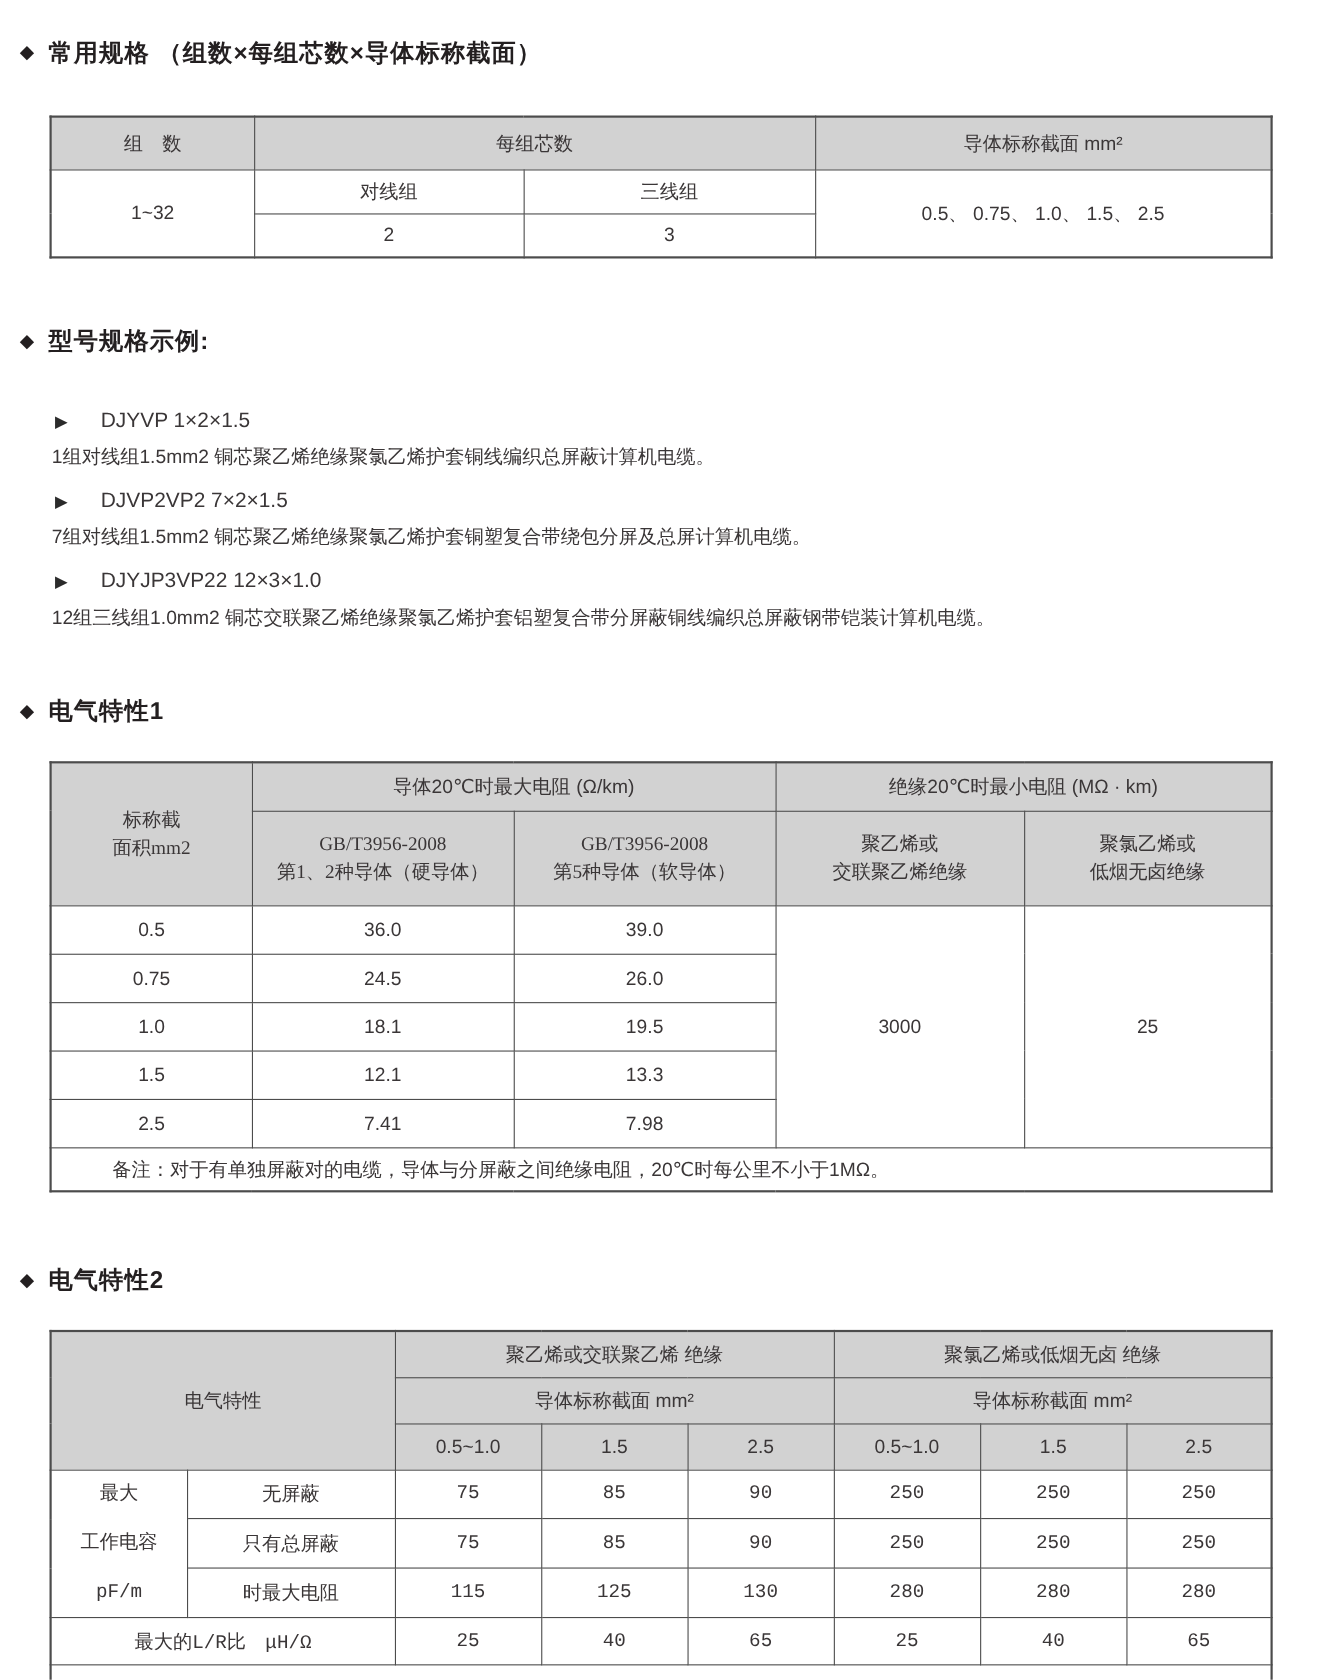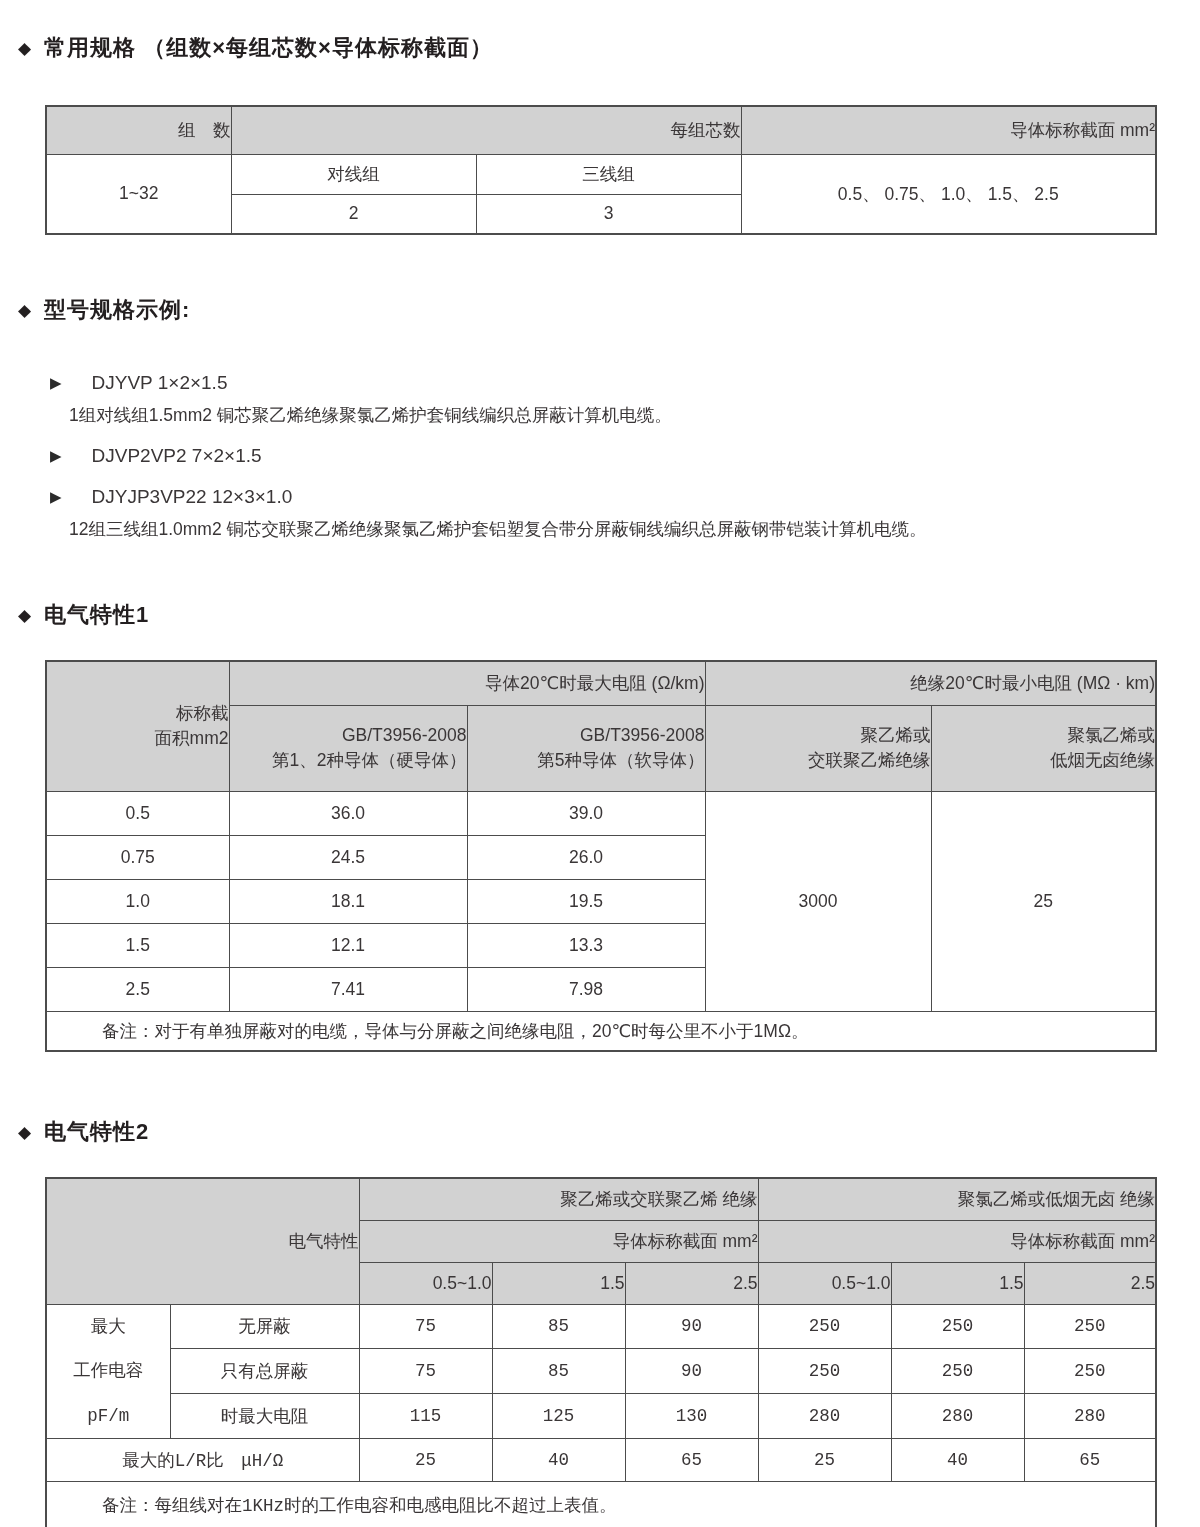--- a/index.html
+++ b/index.html
@@ -32,24 +32,24 @@
     width: 1110px;
     table-layout: fixed;
     font-size: 17.5px;
     color: #3a3637;
   }
   table, th, td { border: 1.6px solid #4c4c4c; }
   table { border-width: 2px; }
   th {
     background: #d2d2d2;
     font-weight: normal;
-    text-align: right;
+    text-align: center;
   }
   td { text-align: center; background: #ffffff; }
-  .two-line span { display: block; line-height: 1.45; }
+  .two-line span { display: block; line-height: 1.45; font-family: Liberation Serif, serif; }
   .note-cell {
     text-align: left;
     padding-left: 55px;
     font-size: 17.5px;
   }
   
   .t1 th { height: 48px; }
   .t1 td { height: 40px; }
   .t1 { margin-top: 42px; }
   
@@ -62,21 +62,21 @@
     font-size: 19px;
     color: #3a3637;
     height: 32px;
   }
   .tri {
     font-size: 15px;
     color: #2b2b2b;
     margin-right: 30px;
   }
   .desc-line {
-    padding-left: 69px;
+    padding-left: 47px;
     font-size: 17.5px;
     color: #3a3637;
     height: 32px;
     display: flex;
     align-items: center;
   }
   
   .t2 { margin-top: 30px; }
   .t2 .group-row th { height: 44px; }
   .t2 .sub-row th { height: 86px; }
@@ -141,20 +141,21 @@
       <span class="tri">▶</span>
       <span>DJYVP 1×2×1.5</span>
     </div>
     <div class="desc-line">1组对线组1.5mm2 铜芯聚乙烯绝缘聚氯乙烯护套铜线编织总屏蔽计算机电缆。</div>
   </div>
   <div class="example-item">
     <div class="model-line">
       <span class="tri">▶</span>
       <span>DJVP2VP2 7×2×1.5</span>
     </div>
+    <div class="desc-line">7组对线组1.5mm2 铜芯聚乙烯绝缘聚氯乙烯护套铜塑复合带绕包分屏及总屏计算机电缆。</div>
   </div>
   <div class="example-item">
     <div class="model-line">
       <span class="tri">▶</span>
       <span>DJYJP3VP22  12×3×1.0</span>
     </div>
     <div class="desc-line">12组三线组1.0mm2 铜芯交联聚乙烯绝缘聚氯乙烯护套铝塑复合带分屏蔽铜线编织总屏蔽钢带铠装计算机电缆。</div>
   </div>
 </div>
 

